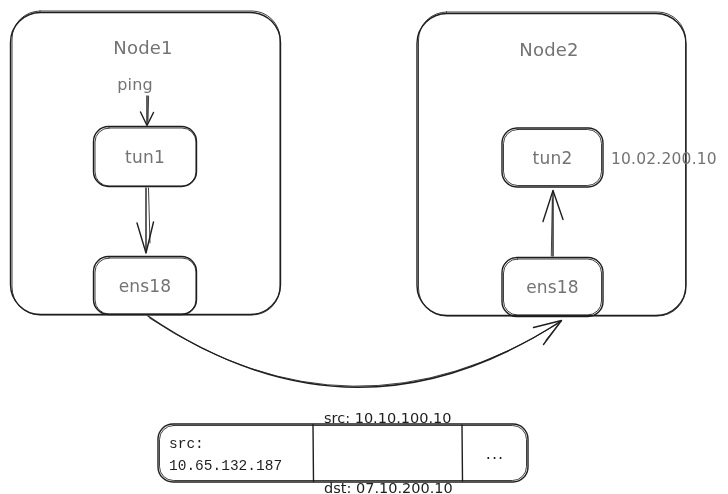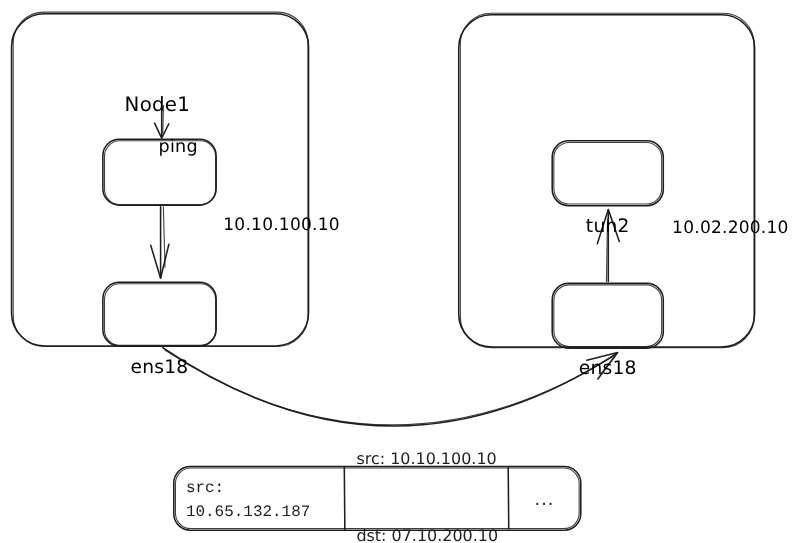--- a/index.html
+++ b/index.html
@@ -9,24 +9,23 @@
     background:#ffffff;
     overflow:hidden;
     font-family:"DejaVu Sans", sans-serif;
     color:#1e1e1e;
   }
   #shapes{position:absolute;left:0;top:0;width:728px;height:494px;}
   .hand{stroke:#1e1e1e;fill:none;stroke-width:1.4;stroke-linecap:round;stroke-linejoin:round;}
   .hand2{stroke:#1e1e1e;fill:none;stroke-width:1;stroke-linecap:round;stroke-linejoin:round;opacity:.85;}
   .label{
     position:absolute;
-    color:#000000;
+    color:#737373;
     white-space:nowrap;
     letter-spacing:.2px;
-    margin-top:48px;
   }
   .ctr{display:flex;align-items:center;justify-content:center;text-align:center;}
   .node-title{font-size:18px;}
   .box-label{font-size:17px;}
   .ip-label{font-size:15.5px;}
   .ping-label{font-size:16px;}
   .pkt-line{font-size:14.5px;line-height:22px;}
   .pkt-cell{
     position:absolute;
     display:flex;flex-direction:column;justify-content:center;
@@ -98,28 +97,29 @@
 
     <g>
       <rect class="hand" x="158" y="424" width="370" height="58" rx="15"></rect>
       <rect class="hand2" x="159.5" y="425.5" width="367" height="55" rx="14"></rect>
       <path class="hand" d="M313,424.5 L313.5,481.5"></path>
       <path class="hand" d="M462,425 L462.5,481"></path>
     </g>
   </svg>
 
   <div class="label node-title ctr" style="left:97px;top:36px;width:92px;height:22px;">Node1</div>
+  <div class="label node-title ctr" style="left:503px;top:38px;width:92px;height:22px;">Node2</div>
 
-  <div class="label ping-label ctr" style="left:131px;top:74px;width:62px;height:20px;">ping</div>
+  <div class="label ping-label ctr" style="left:104px;top:74px;width:62px;height:20px;">ping</div>
 
+  <div class="label box-label ctr" style="left:93px;top:126px;width:104px;height:61px;">tun1</div>
   <div class="label box-label ctr" style="left:93px;top:256px;width:104px;height:59px;">ens18</div>
   <div class="label box-label ctr" style="left:502px;top:128px;width:101px;height:59px;">tun2</div>
   <div class="label box-label ctr" style="left:502px;top:257px;width:101px;height:60px;">ens18</div>
 
-  <div class="label ip-label" style="left:203px;top:147px;">10.10.100.10</div>
   <div class="label ip-label" style="left:611px;top:150px;">10.02.200.10</div>
 
   <div class="pkt-cell" style="left:158px;top:426px;width:162px;height:58px;font-family:Liberation Mono, monospace;">
     <div class="pkt-line">src: 10.65.132.187</div>
   </div>
   <div class="pkt-cell" style="left:313px;top:424px;width:149px;height:58px;gap:48px;">
     <div class="pkt-line">src: 10.10.100.10</div>
     <div class="pkt-line">dst: 07.10.200.10</div>
   </div>
   <div class="pkt-cell ctr pkt-ellipsis" style="left:462px;top:424px;width:66px;height:58px;padding-left:0;align-items:center;">...</div>

